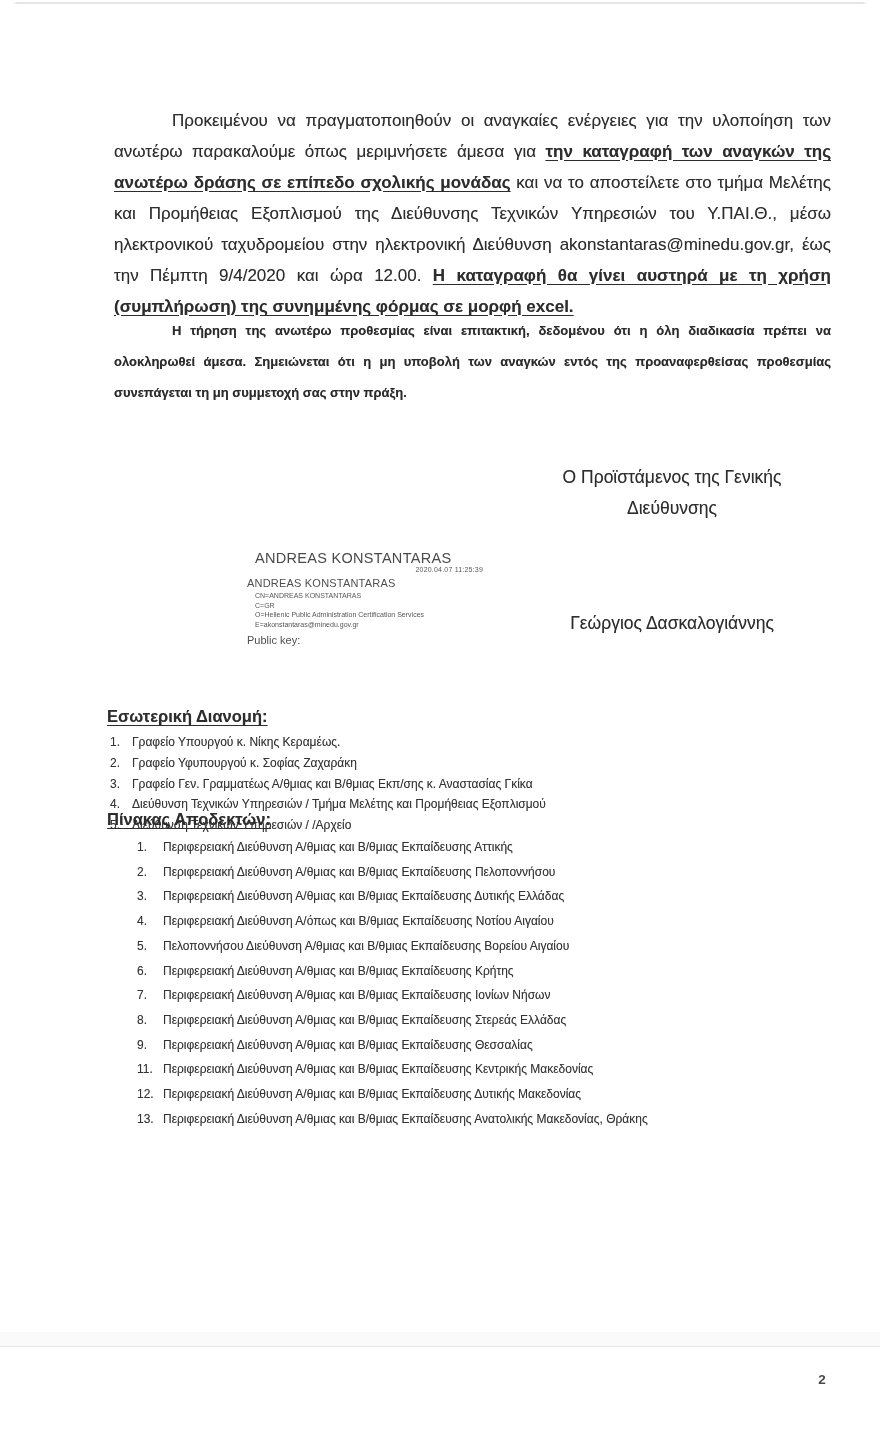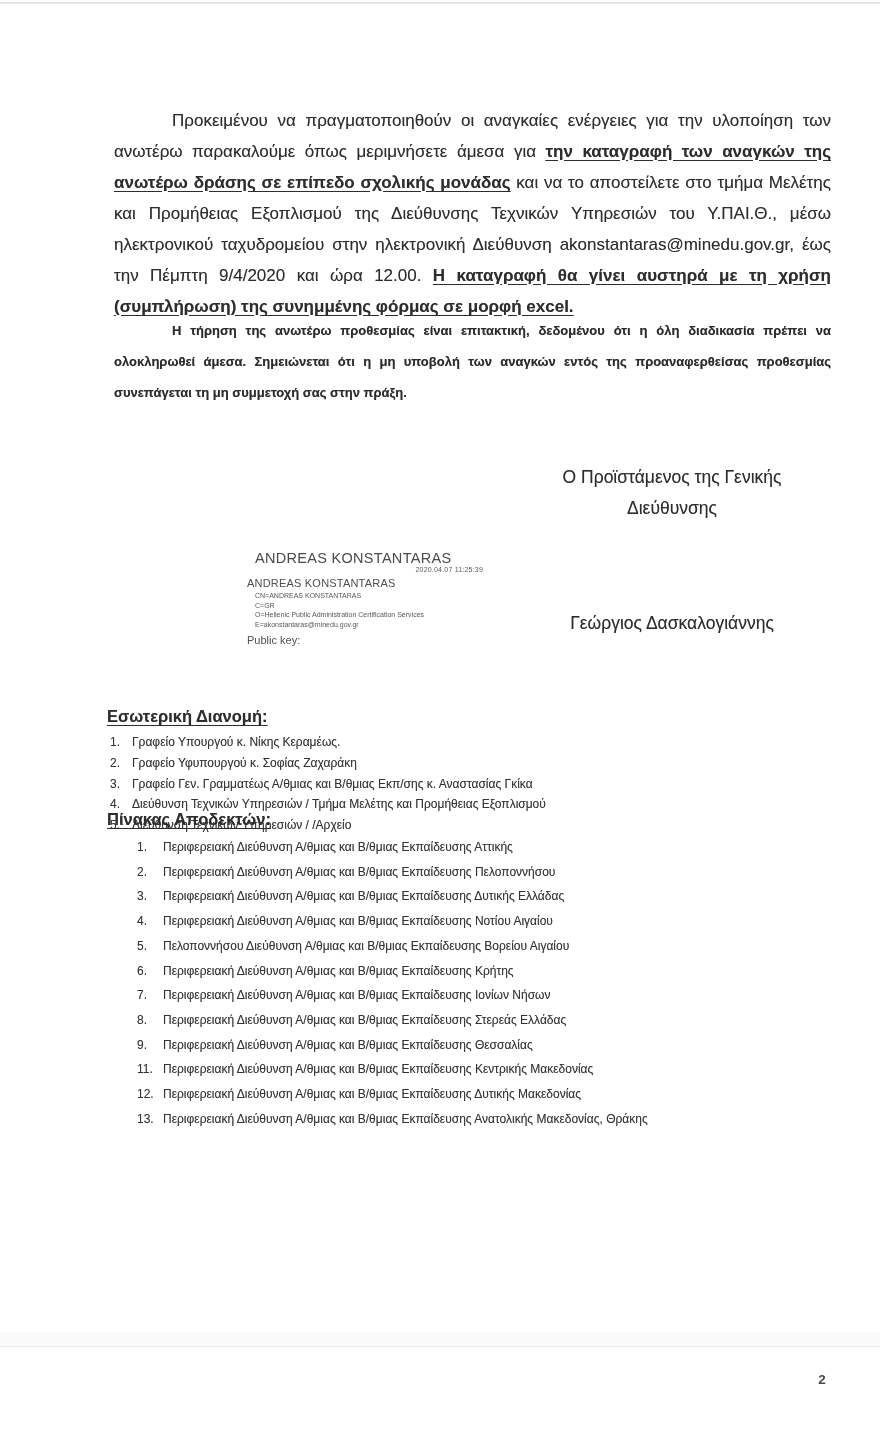--- a/index.html
+++ b/index.html
@@ -3,20 +3,21 @@
 <meta charset="utf-8">
 <style>
   html,body{margin:0;padding:0;background:#ffffff;}
   .page{
     position:relative;
     width:880px;height:1437px;
     background:#ffffff;
     font-family:"Liberation Sans","DejaVu Sans",sans-serif;
     color:#2e2e2e;
     overflow:hidden;
+    border-radius:27px;
   }
   .topline{position:absolute;top:2px;left:0;width:880px;height:2px;background:#e6e6e6;}
   .bottomline{position:absolute;top:1346px;left:0;width:880px;height:1px;background:#e9e9e9;}
   .shade{position:absolute;top:1332px;left:0;width:880px;height:14px;background:#fafafa;}
 
   .p1{
     position:absolute;left:114px;top:88px;width:717px;
     font-size:17px;line-height:31px;
     text-align:justify;text-indent:58px;
     color:#2d2d2d;
@@ -112,21 +113,21 @@
       <li><span class="num">5.</span><span>Διεύθυνση Τεχνικών Υπηρεσιών / /Αρχείο</span></li>
     </ul>
   </div>
 
   <div class="list-block recipients">
     <div class="list-heading">Πίνακας Αποδεκτών:</div>
     <ul class="doc-list">
       <li><span class="num">1.</span><span>Περιφερειακή Διεύθυνση Α/θμιας και Β/θμιας Εκπαίδευσης Αττικής</span></li>
       <li><span class="num">2.</span><span>Περιφερειακή Διεύθυνση Α/θμιας και Β/θμιας Εκπαίδευσης Πελοποννήσου</span></li>
       <li><span class="num">3.</span><span>Περιφερειακή Διεύθυνση Α/θμιας και Β/θμιας Εκπαίδευσης Δυτικής Ελλάδας</span></li>
-      <li><span class="num">4.</span><span>Περιφερειακή Διεύθυνση Α/θμιας και Β/θμιας Εκπαίδευσης Νοτίου Αιγαίου</span></li>
+      <li><span class="num">4.</span><span>Περιφερειακή Διεύθυνση Α/όπως και Β/θμιας Εκπαίδευσης Νοτίου Αιγαίου</span></li>
       <li><span class="num">5.</span><span>Πελοποννήσου Διεύθυνση Α/θμιας και Β/θμιας Εκπαίδευσης Βορείου Αιγαίου</span></li>
       <li><span class="num">6.</span><span>Περιφερειακή Διεύθυνση Α/θμιας και Β/θμιας Εκπαίδευσης Κρήτης</span></li>
       <li><span class="num">7.</span><span>Περιφερειακή Διεύθυνση Α/θμιας και Β/θμιας Εκπαίδευσης Ιονίων Νήσων</span></li>
       <li><span class="num">8.</span><span>Περιφερειακή Διεύθυνση Α/θμιας και Β/θμιας Εκπαίδευσης Στερεάς Ελλάδας</span></li>
       <li><span class="num">9.</span><span>Περιφερειακή Διεύθυνση Α/θμιας και Β/θμιας Εκπαίδευσης Θεσσαλίας</span></li>
       <li><span class="num">11.</span><span>Περιφερειακή Διεύθυνση Α/θμιας και Β/θμιας Εκπαίδευσης Κεντρικής Μακεδονίας</span></li>
       <li><span class="num">12.</span><span>Περιφερειακή Διεύθυνση Α/θμιας και Β/θμιας Εκπαίδευσης Δυτικής Μακεδονίας</span></li>
       <li><span class="num">13.</span><span>Περιφερειακή Διεύθυνση Α/θμιας και Β/θμιας Εκπαίδευσης Ανατολικής Μακεδονίας, Θράκης</span></li>
     </ul>
   </div>

